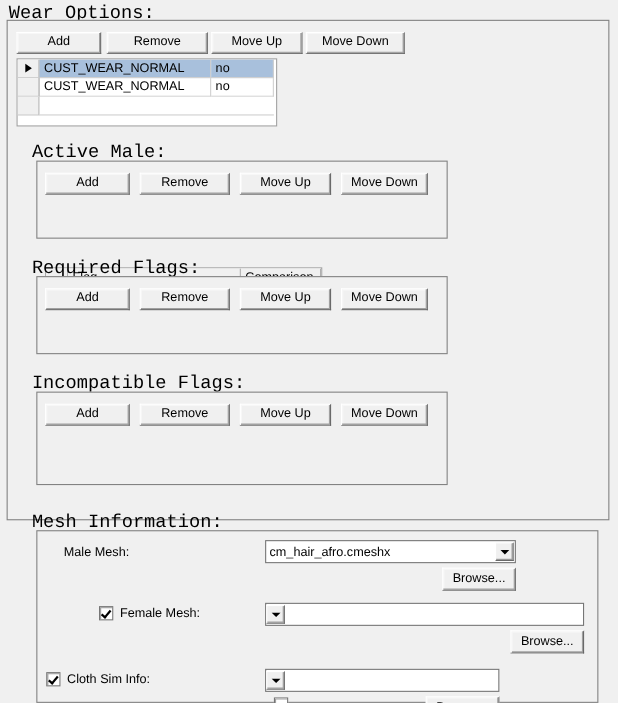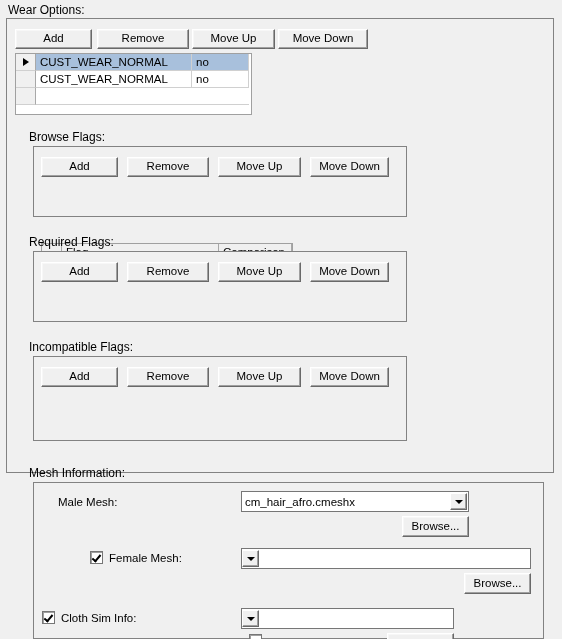--- a/index.html
+++ b/index.html
@@ -15,23 +15,24 @@
     color: #000;
     overflow: hidden;
     position: relative;
     -webkit-font-smoothing: none;
   }
 
   .abs { position: absolute; }
 
   
   .grp-label {
-    font-size: 12px;
+    font-size: 17px;
     color: #000;
     white-space: nowrap;
+    font-family: Liberation Mono, monospace;
   }
 
   
   .groupbox {
     border: 1px solid #828282;
     background: #f0f0f0;
     box-sizing: border-box;
   }
 
   
@@ -206,21 +207,21 @@
     <div class="cell sel-col"></div>
     <div class="cell" style="width:156px;">CUST_WEAR_NORMAL</div>
     <div class="cell" style="width:57px;">no</div>
   </div>
   <div class="grid-row">
     <div class="cell sel-col"></div>
     <div class="cell filler" style="width:213px;"></div>
   </div>
 </div>
 
-<div class="abs grp-label" style="left:29px; top:130px;">Browse Flags:</div>
+<div class="abs grp-label" style="left:29px; top:130px;">Active Male:</div>
 
 <div class="abs groupbox" style="left:33px; top:146px; width:374px; height:71px;"></div>
 
 <div class="abs btn" style="left:41px; top:157px; width:77px; height:20px;">Add</div>
 <div class="abs btn" style="left:127px; top:157px; width:82px; height:20px;">Remove</div>
 <div class="abs btn" style="left:218px; top:157px; width:83px; height:20px;">Move Up</div>
 <div class="abs btn" style="left:310px; top:157px; width:79px; height:20px;">Move Down</div>
 
 <div class="abs grid" style="left:41px; top:181px; width:252px; height:29px;">
   <div class="grid-row grid-head">

